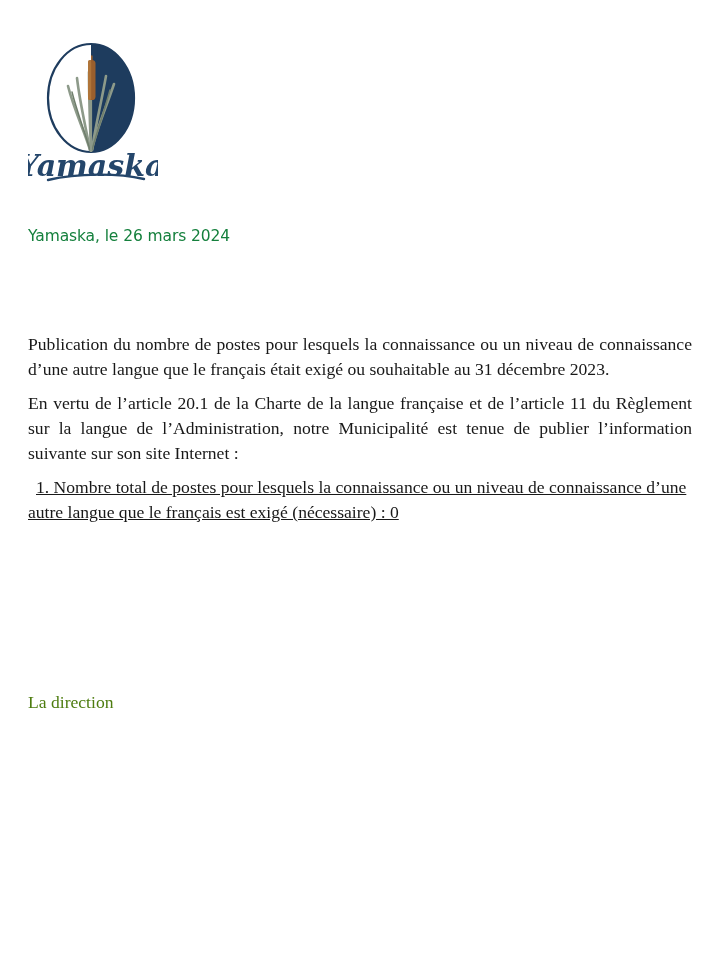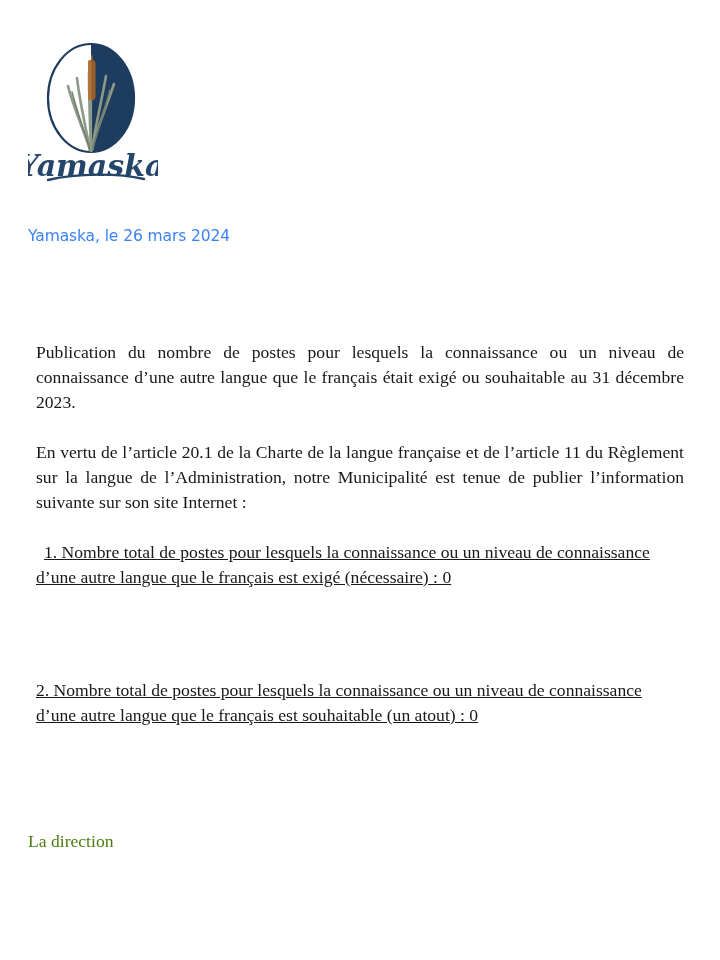--- a/index.html
+++ b/index.html
@@ -36,29 +36,29 @@
     position: absolute;
     left: 28px;
     top: 226px;
     width: 664px;
   }
 
   .date-line {
     font-family: "DejaVu Sans", "Liberation Sans", sans-serif;
     font-size: 15.5px;
     line-height: 20px;
-    color: #3b82f6;
+    color: #15803d;
     letter-spacing: -0.1px;
     margin: 0;
   }
 
   .spacer-after-date { height: 86px; }
 
   p.para {
-    margin: 8px;
+    margin: 0;
     font-size: 17.6px;
     line-height: 25px;
     text-align: justify;
     text-justify: inter-word;
     color: #181818;
   }
 
   p.para-justify { text-align: justify; }
   p.para-left    { text-align: left; text-decoration: underline; }
 
@@ -132,20 +132,19 @@
   <div class="gap-sm"></div>
 
   <p class="para para-justify">En vertu de l’article 20.1 de la Charte de la langue française et de l’article 11 du Règlement sur la langue de l’Administration, notre Municipalité est tenue de publier l’information suivante sur son site Internet :</p>
 
   <div class="gap-sm"></div>
 
   <p class="para para-left item-indent">1. Nombre total de postes pour lesquels la connaissance ou un niveau de connaissance d’une autre langue que le français est exigé (nécessaire) :  0</p>
 
   <div class="gap-xl"></div>
 
-  <p class="para para-left">2. Nombre total de postes pour lesquels la connaissance ou un niveau de connaissance d’une autre langue que le français est souhaitable (un atout) : 0</p>
 
   <div class="gap-xl"></div>
   <div class="gap-md"></div>
 
   <p class="sign-off">La direction</p>
 
 </div>
 
 </body></html>

